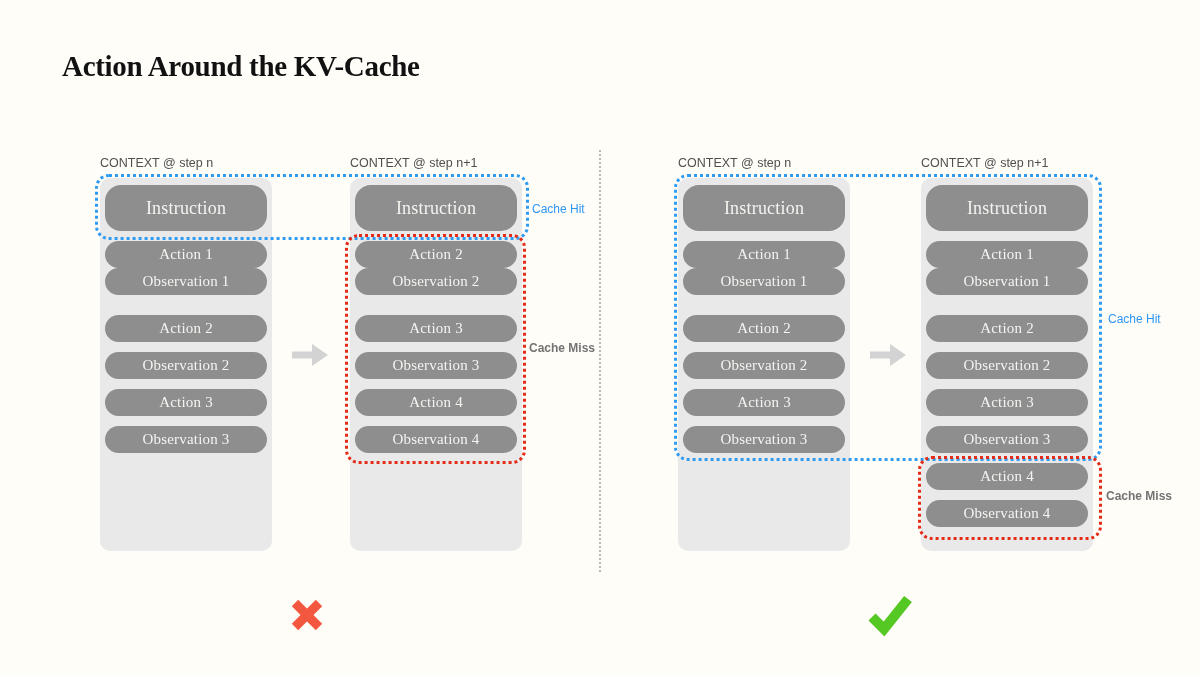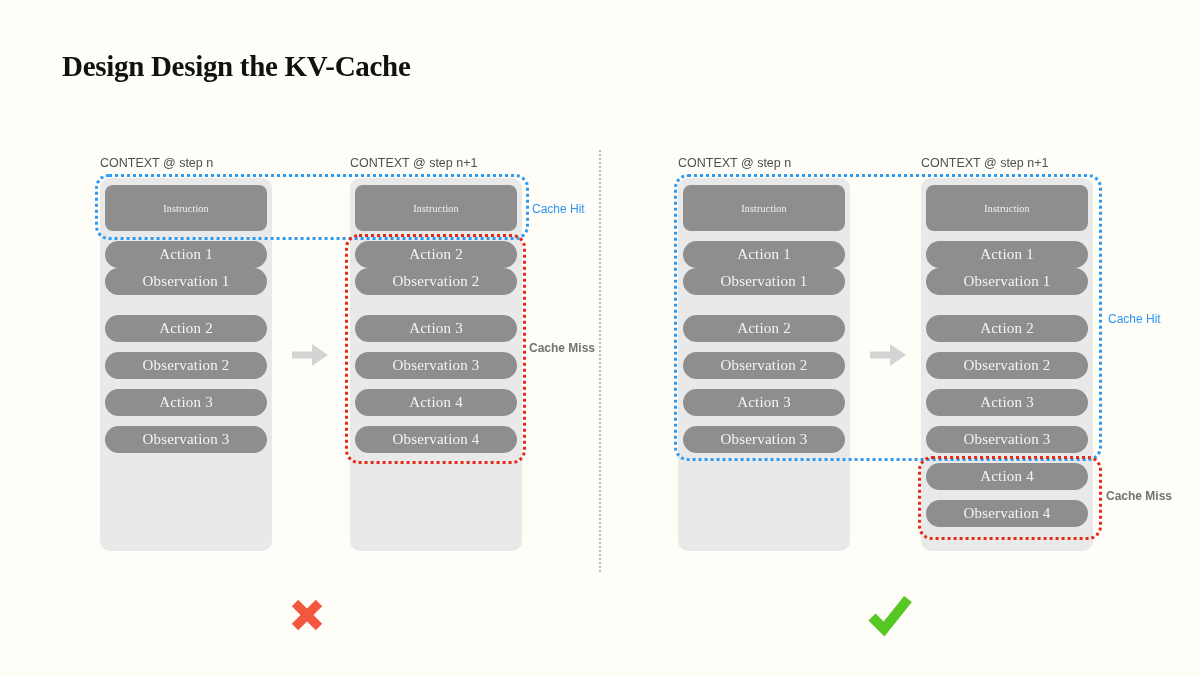--- a/index.html
+++ b/index.html
@@ -8,37 +8,37 @@
   .title{position:absolute;left:62px;top:50px;margin:0;font-family:"Liberation Serif",serif;
          font-weight:800;font-size:29px;letter-spacing:-0.3px;color:#111;}
   .divider{position:absolute;left:599px;top:150px;height:422px;width:0;
            border-left:2px dotted #b9b9b9;}
   .ctx-header{position:absolute;top:156px;width:172px;
               font-size:12.5px;color:#4f4f4f;}
   .col{position:absolute;top:178px;width:172px;height:373px;background:#e9e9e9;border-radius:10px;}
   .pill{position:absolute;left:5px;right:5px;height:27px;background:#8e8e8e;border-radius:14px;
         color:#f6f4f1;display:flex;align-items:center;justify-content:center;
         font-family:"Liberation Serif",serif;font-size:15px;letter-spacing:0.2px;}
-  .rowI{top:7px;height:46px;border-radius:8px;font-size:10px;}
+  .rowI{top:7px;height:46px;border-radius:16px;font-size:18px;}
   .row1{top:63px}.row2{top:90px}.row3{top:137px}.row4{top:174px}
   .row5{top:211px}.row6{top:248px}.row7{top:285px}.row8{top:322px}
   .outline{position:absolute;border-radius:14px;pointer-events:none;}
   .hit-outline{border:3px dotted #2e9bf3;}
   .miss-outline{border:3px dotted #e42b17;}
   .cache-label{position:absolute;font-size:12px;white-space:nowrap;}
   .hit-label{color:#2e96f5;}
   .miss-label{color:#737373;font-weight:bold;}
   .arrow{position:absolute;width:36px;height:22px;}
   .mark{position:absolute;}
 </style>
 </head>
 <body>
 
 <div class="stage">
-  <h1 class="title">Design Design the KV-Cache</h1>
+  <h1 class="title">Action Around the KV-Cache</h1>
   <div class="divider"></div>
 
   <div class="ctx-header" style="left:100px">CONTEXT @ step n</div>
   <div class="ctx-header" style="left:350px">CONTEXT @ step n+1</div>
 
   <div class="col" style="left:100px">
     <div class="pill rowI">Instruction</div>
     <div class="pill row1">Action 1</div>
     <div class="pill row2">Observation 1</div>
     <div class="pill row3">Action 2</div>

